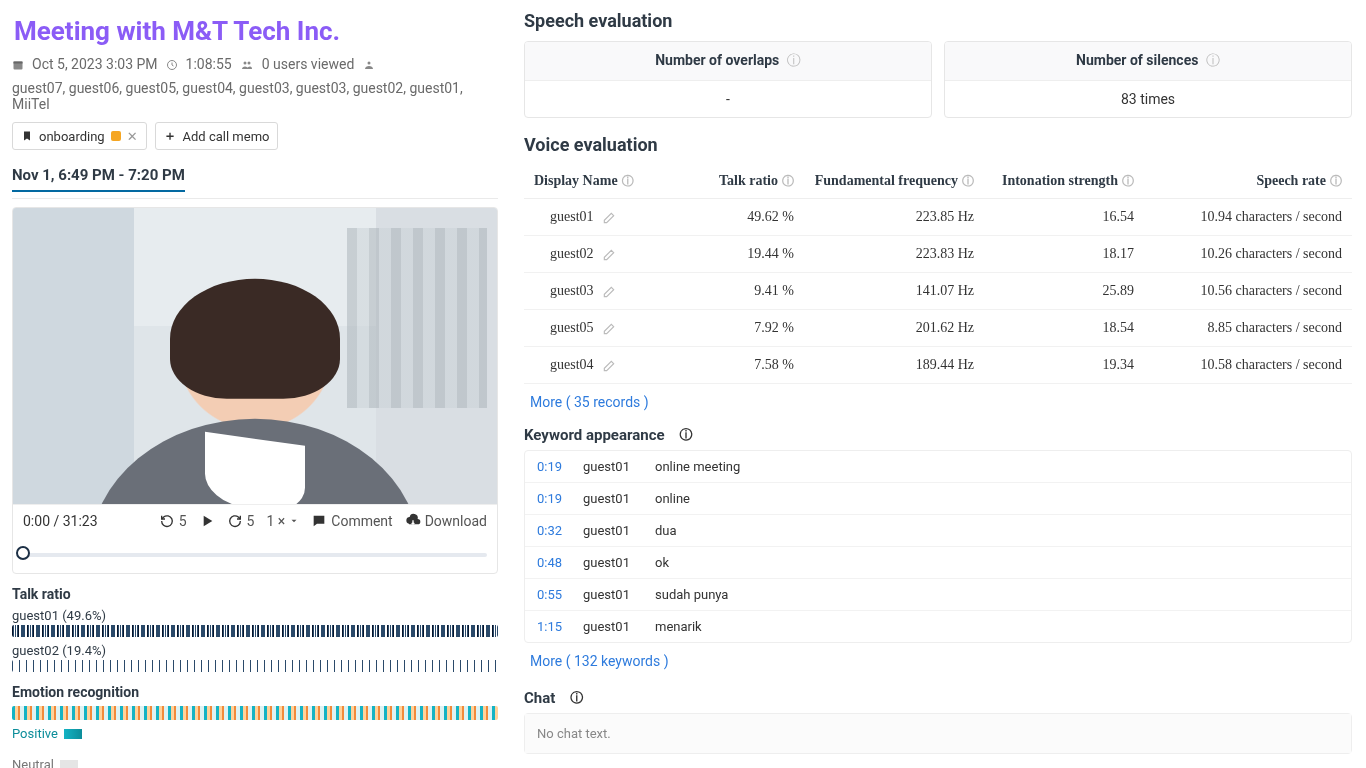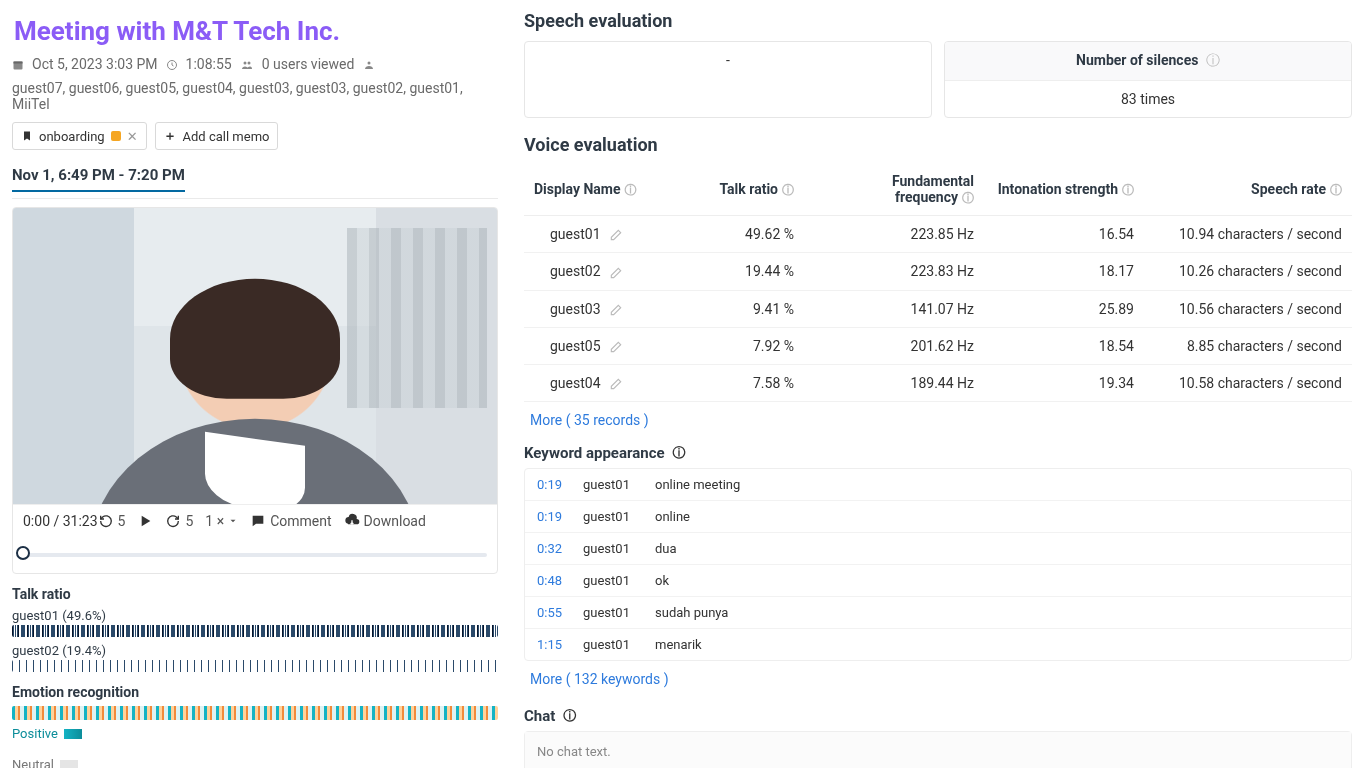--- a/index.html
+++ b/index.html
@@ -35,21 +35,21 @@
   }
   .vf-window { position:absolute; right:10px; top:20px; width:140px; height:180px;
     background: repeating-linear-gradient(90deg,#a7b0b6 0 10px,#c9d1d6 10px 22px);
     opacity:.5; }
   .vf-person { position:absolute; left:50%; top:48%; transform:translate(-50%,-34%); }
   .vf-head { width:150px; height:180px; background: radial-gradient(circle at 50% 35%, #f3cdb4 0 55%, transparent 56%); border-radius: 50% 50% 45% 45%; }
   .vf-hair { position:absolute; top:-10px; left:-10px; width:170px; height:120px; background:#3a2a25; border-radius: 60% 60% 40% 40%; }
   .vf-body { position:absolute; top:130px; left:-90px; width:330px; height:180px; background:#6a6f78; border-radius: 60% 60% 0 0 / 90% 90% 0 0; }
   .vf-collar { position:absolute; top:150px; left:25px; width:100px; height:70px; background:#fff; transform:skewY(8deg); border-radius: 0 0 40% 40%; }
 
-  .player-bar { display:flex; align-items:center; justify-content:flex-start; padding: 8px 10px; border-top: 1px solid #eee; font-size: 14px; color:#333; }
+  .player-bar { display:flex; align-items:center; justify-content:space-between; padding: 8px 10px; border-top: 1px solid #eee; font-size: 14px; color:#333; }
   .player-left, .player-right { display:flex; align-items:center; gap:12px; }
   .pb-btn { color:#555; display:inline-flex; align-items:center; gap:4px; }
   .track { position: relative; height: 16px; margin: 8px 10px 12px 10px; }
   .track-line { position:absolute; left:0; right:0; top:50%; height:4px; background:#e5e9ef; border-radius:3px; }
   .thumb { position:absolute; left:0; top:50%; transform:translate(-50%,-50%); width:14px; height:14px; background:#fff; border:2px solid #1c2f45; border-radius:50%; }
 
   .section-label { font-size: 14px; font-weight: 700; color:#2f3a45; margin: 12px 0 6px 0; }
   .sublabel { font-size: 13px; color:#2f3a45; margin: 6px 0 2px 0; }
   .stripe { height: 12px; width: 100%; border-radius:2px; }
   .stripe-blue {
@@ -77,30 +77,30 @@
   .lg.pos { color:#0c8d9a; } .lg.neu { color:#777; } .lg.neg { color:#c0532a; }
 
   
   .section-title { font-size: 18px; font-weight: 700; color:#2f3a45; margin: 0 0 10px 0; }
   .cards-row { display:flex; gap:12px; margin-bottom: 16px; }
   .stat-card { flex:1; border:1px solid #e6e6e6; border-radius:4px; overflow:hidden; }
   .stat-head { background:#f9f9fa; text-align:center; font-weight:700; padding:10px 8px; color:#2f3a45; font-size:14px; border-bottom:1px solid #eee;}
   .stat-head .info { color:#bbb; margin-left:4px; font-weight:400; }
   .stat-body { text-align:center; padding:10px 8px; color:#333; font-size:14px; }
 
-  table.voice { width:100%; border-collapse: collapse; font-size:14px; }
+  table.voice { width:100%; border-collapse: collapse; font-size:14px;font-family:Liberation Serif, serif; }
   table.voice th { text-align:left; font-weight:700; color:#2f3a45; padding:8px 10px; border-bottom:1px solid #eee; background:#fff; }
   table.voice th.r, table.voice td.r { text-align:right; }
   table.voice td { padding:10px 10px; border-bottom:1px solid #f1f1f1; color:#333; }
   table.voice td.name { padding-left:26px; }
   .edit-ic { color:#bbb; margin-left:8px; }
   .info-ic { color:#bbb; margin-left:4px; font-size:12px; }
   .more-link { color:#2e7bdd; font-size:14px; padding:10px 6px; display:inline-block; }
 
-  .kw-title { font-size:15px; font-weight:700; color:#2f3a45; margin: 6px 0; display:flex; align-items:center; gap:8px;text-align:center;}
+  .kw-title { font-size:15px; font-weight:700; color:#2f3a45; margin: 6px 0; display:flex; align-items:center; gap:15px;text-align:center;}
   .kw-table { width:100%; border:1px solid #eee; border-radius:4px; overflow:hidden; }
   .kw-row { display:flex; align-items:center; gap:12px; padding:8px 12px; border-bottom:1px solid #f2f2f2; font-size:13px;}
   .kw-row:last-child { border-bottom:none; }
   .kw-time { color:#2e7bdd; width:34px; }
   .kw-speaker { width:60px; color:#333; }
   .kw-word { color:#333; }
 
   .chat-box { border:1px solid #eee; border-radius:4px; margin-top:6px; }
   .chat-body { background:#fbfbfb; color:#888; font-size:13px; padding:12px; }
 
@@ -255,20 +255,24 @@
     <div class="stripe stripe-silence"></div>
 
     
     
   </div>
 
   <div class="right">
     <div class="section-title">Speech evaluation</div>
     <div class="cards-row">
       <div class="stat-card">
+        <div class="stat-head">
+          <span>Number of overlaps</span>
+          <span class="info">ⓘ</span>
+        </div>
         <div class="stat-body">-</div>
       </div>
       <div class="stat-card">
         <div class="stat-head">
           <span>Number of silences</span>
           <span class="info">ⓘ</span>
         </div>
         <div class="stat-body">83 times</div>
       </div>
     </div>

